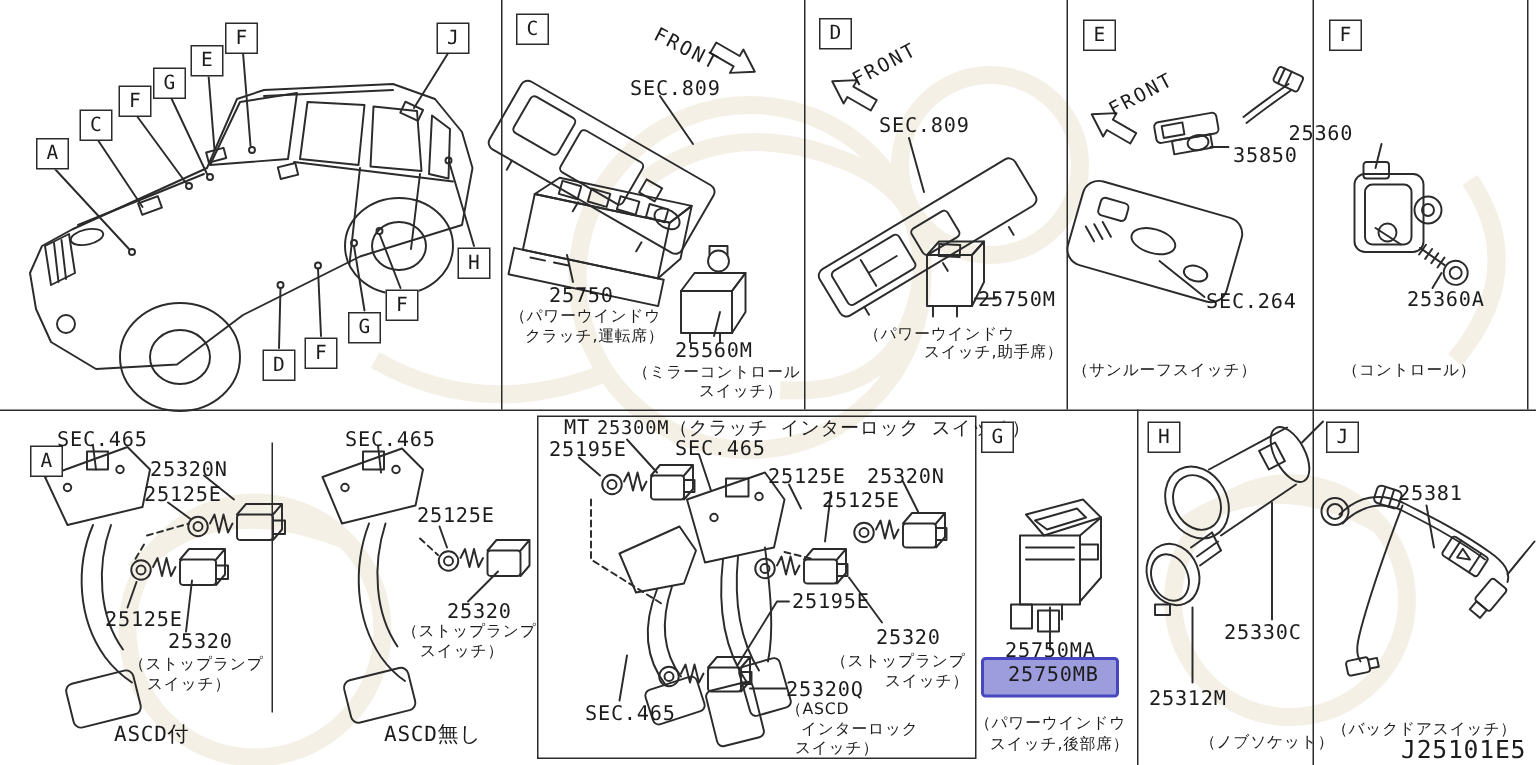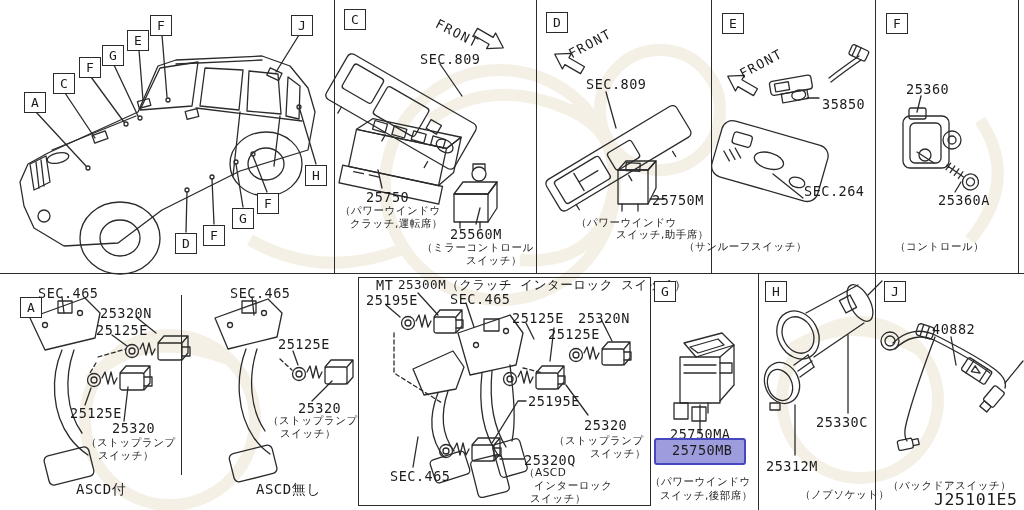--- a/index.html
+++ b/index.html
@@ -208,43 +208,43 @@
       <rect x="13" y="10" width="19" height="12" rx="3"></rect>
       <ellipse cx="54" cy="29" rx="15" ry="8"></ellipse>
       <ellipse cx="87" cy="42" rx="8" ry="5"></ellipse>
       <path d="M8,32 l8,8 M13,29 l8,8 M18,26 l8,8"></path>
     </g>
     <path d="M62,174 L92,198"></path>
   </svg>
   <span class="cbox" style="left:722px;top:13px">E</span>
   <span class="lbl front" style="left:737px;top:68px;transform:rotate(-28deg)">FRONT</span>
   <span class="lbl num" style="left:822px;top:96px">35850</span>
-  <span class="lbl num" style="left:804px;top:183px">SEC.264</span>
-  <span class="lbl cap" style="left:684px;top:240px">（サンルーフスイッチ）</span>
+  <span class="lbl num" style="left:804px;top:193px">SEC.264</span>
+  <span class="lbl cap" style="left:715px;top:240px">（サンルーフスイッチ）</span>
 
   <svg class="art" width="149" height="273" style="left:875px;top:0">
     <path d="M46,96 L42,112"></path>
     <g transform="translate(28,108)">
       <rect x="6" y="0" width="17" height="11" rx="2"></rect>
       <rect x="0" y="8" width="46" height="52" rx="7"></rect>
       <rect x="7" y="15" width="31" height="40" rx="5"></rect>
       <circle cx="49" cy="32" r="9"></circle>
         <circle cx="49" cy="32" r="4"></circle>
       <path d="M14,44 L31,55"></path>
       <circle cx="22" cy="47" r="6"></circle>
     </g>
     <g transform="translate(74,162) rotate(35)">
       <path d="M0,4 h20 M2,0 v8 M7,0 v8 M12,0 v8 M17,0 v8"></path>
       <circle cx="29" cy="4" r="8"></circle>
         <circle cx="29" cy="4" r="4"></circle>
     </g>
     <path d="M86,182 L80,192"></path>
   </svg>
   <span class="cbox" style="left:886px;top:13px">F</span>
-  <span class="lbl num" style="left:906px;top:81px">25360</span>
+  <span class="lbl num" style="left:859px;top:81px">25360</span>
   <span class="lbl num" style="left:938px;top:192px">25360A</span>
   <span class="lbl cap" style="left:895px;top:240px">（コントロール）</span>
 
   <svg class="art" width="358" height="237" style="left:0;top:273px">
 
     <path d="M30,45 L85,25 L100,40 L95,65 L45,77 Z"></path>
     <rect x="58" y="28" width="14" height="12"></rect>
     <circle cx="45" cy="52" r="2.5"></circle>
       <circle cx="80" cy="40" r="2.5"></circle>
     <path d="M62,77 C50,105 52,140 70,165 C76,173 82,178 88,182"></path>
@@ -450,17 +450,17 @@
         <polygon points="10,4 18,7.5 10,11" fill="#2b2b2b" stroke="none"></polygon>
       </g>
     <g transform="translate(120,112) rotate(40)">
         <rect x="0" y="0" width="13" height="19" rx="2"></rect>
         <rect x="2" y="19" width="9" height="7"></rect>
       </g>
     <path d="M130,110 C138,100 144,93 148,88"></path>
     <path d="M76,64 L81,92"></path>
   </svg>
   <span class="cbox" style="left:884px;top:281px">J</span>
-  <span class="lbl num" style="left:932px;top:321px">40882</span>
+  <span class="lbl num" style="left:932px;top:321px">25381</span>
   <span class="lbl cap" style="left:888px;top:479px">（バックドアスイッチ）</span>
   <span class="lbl code" style="left:934px;top:490px">J25101E5</span>
 
 </div>
 
 </body></html>

